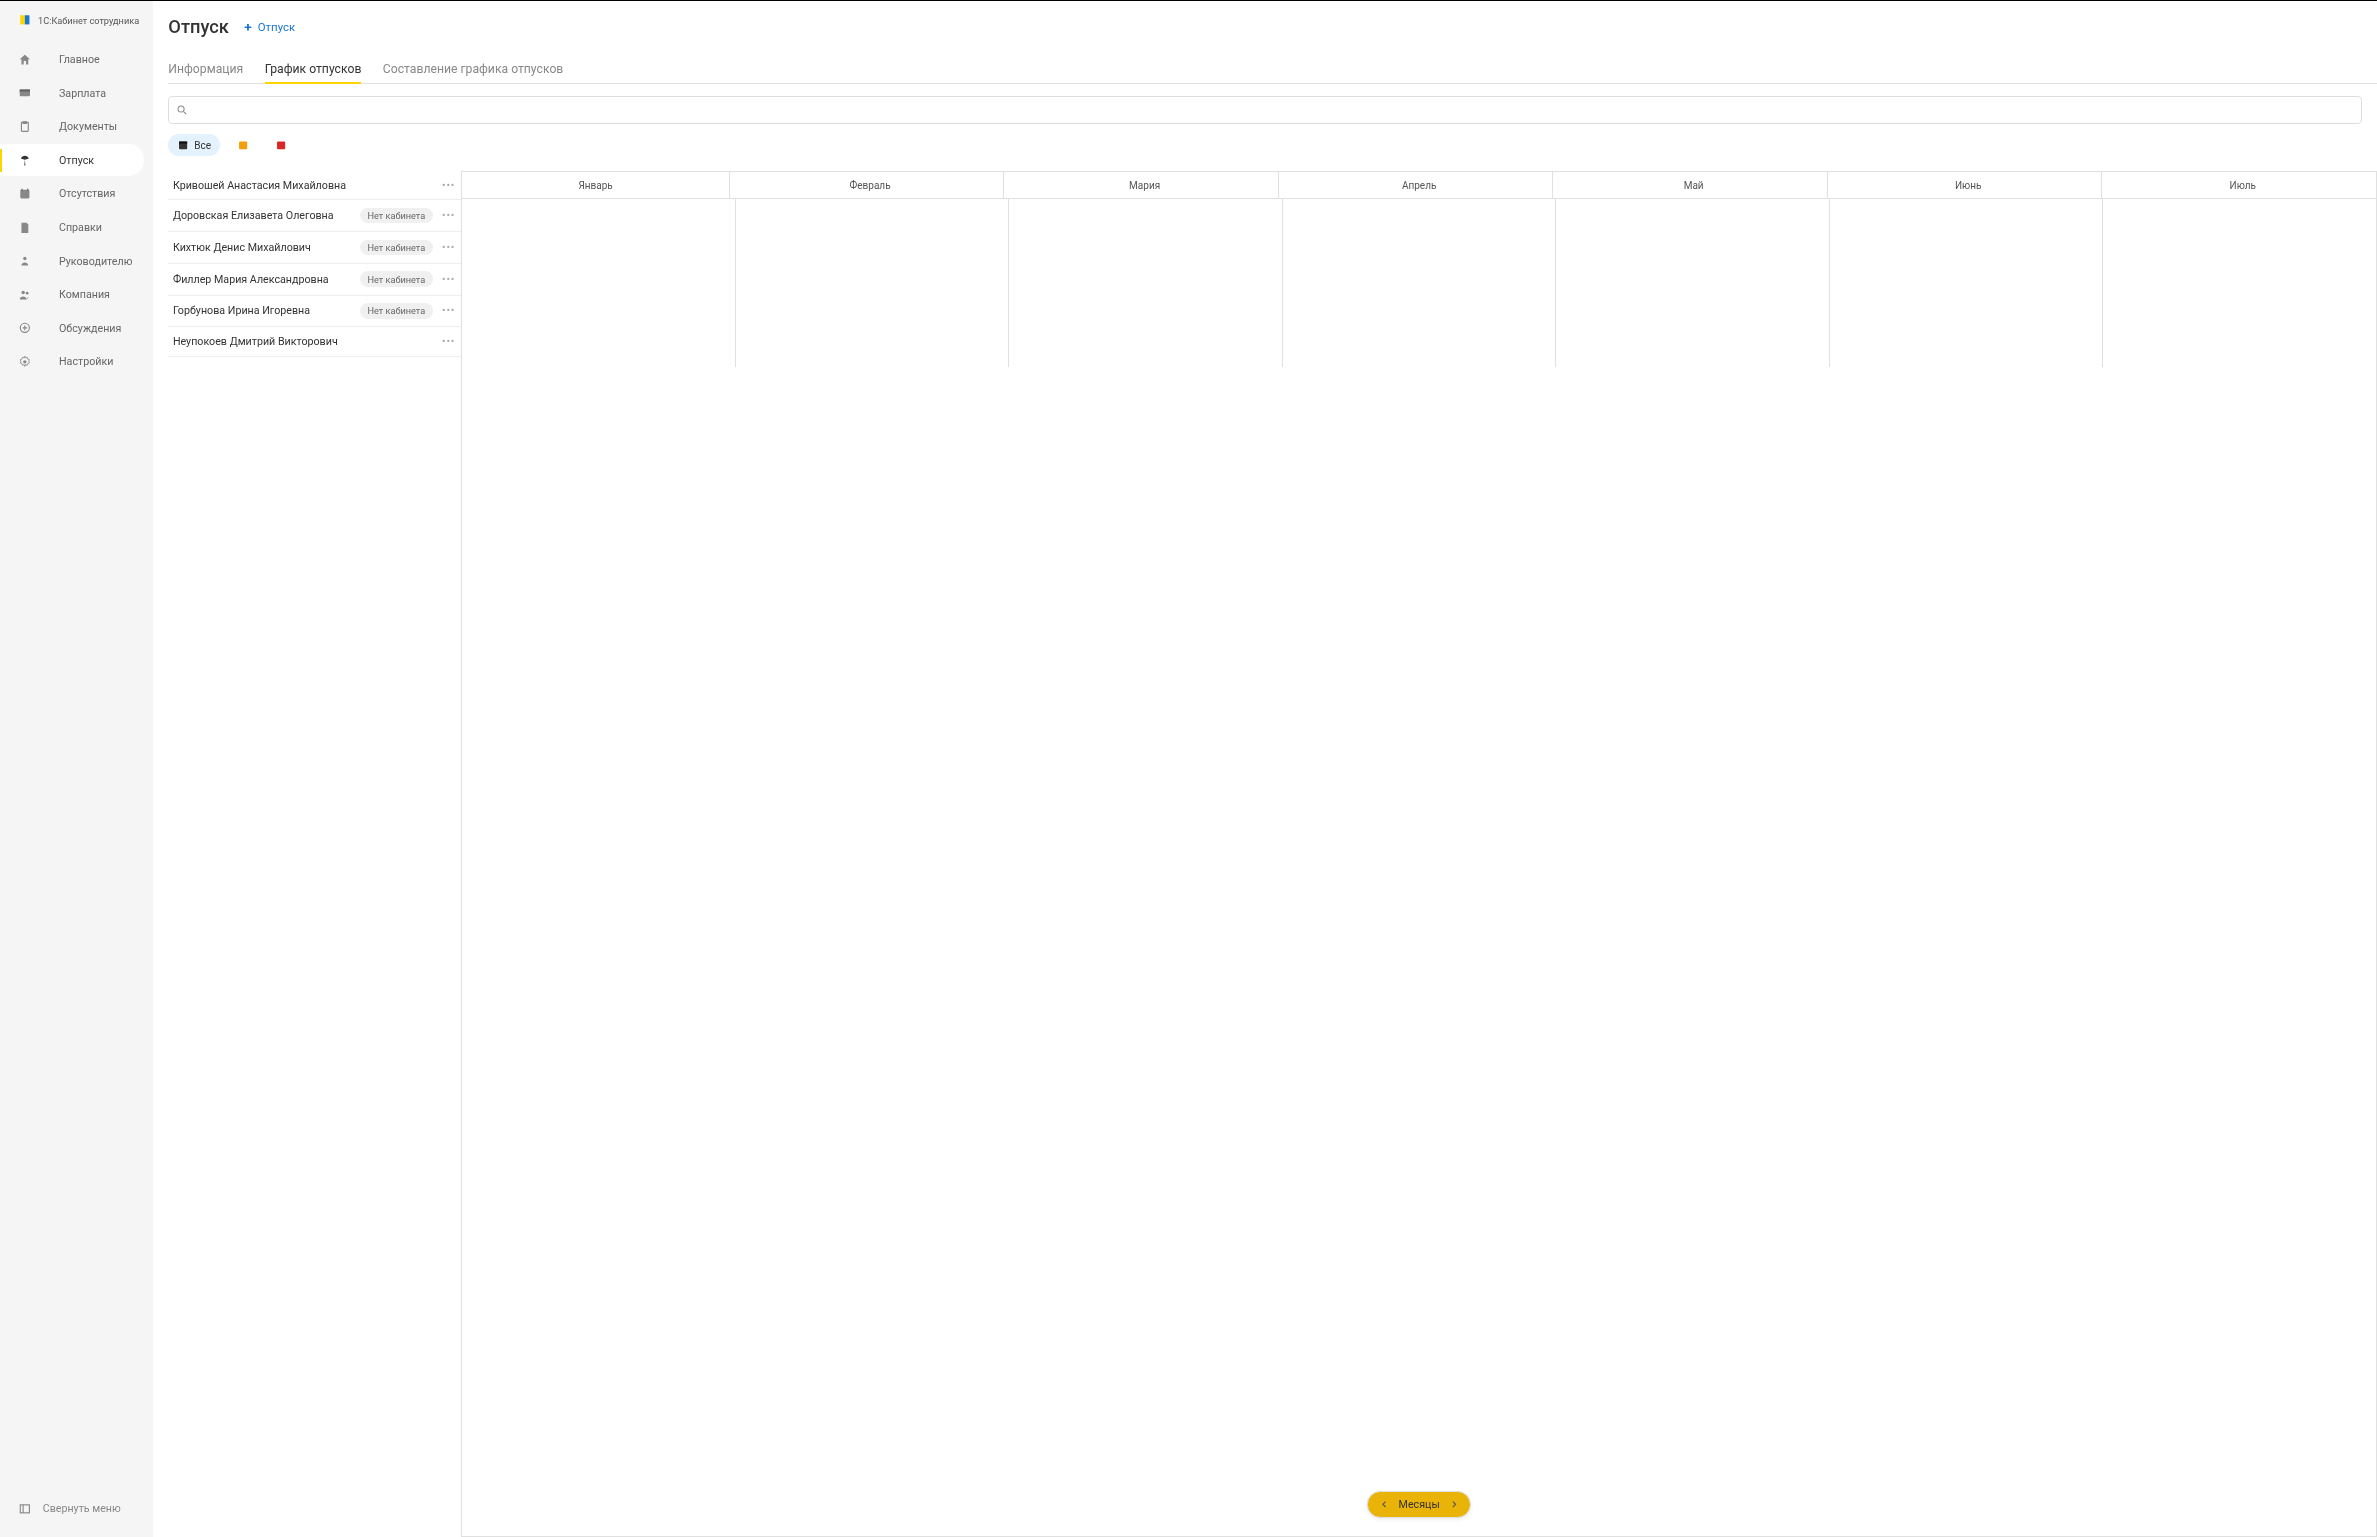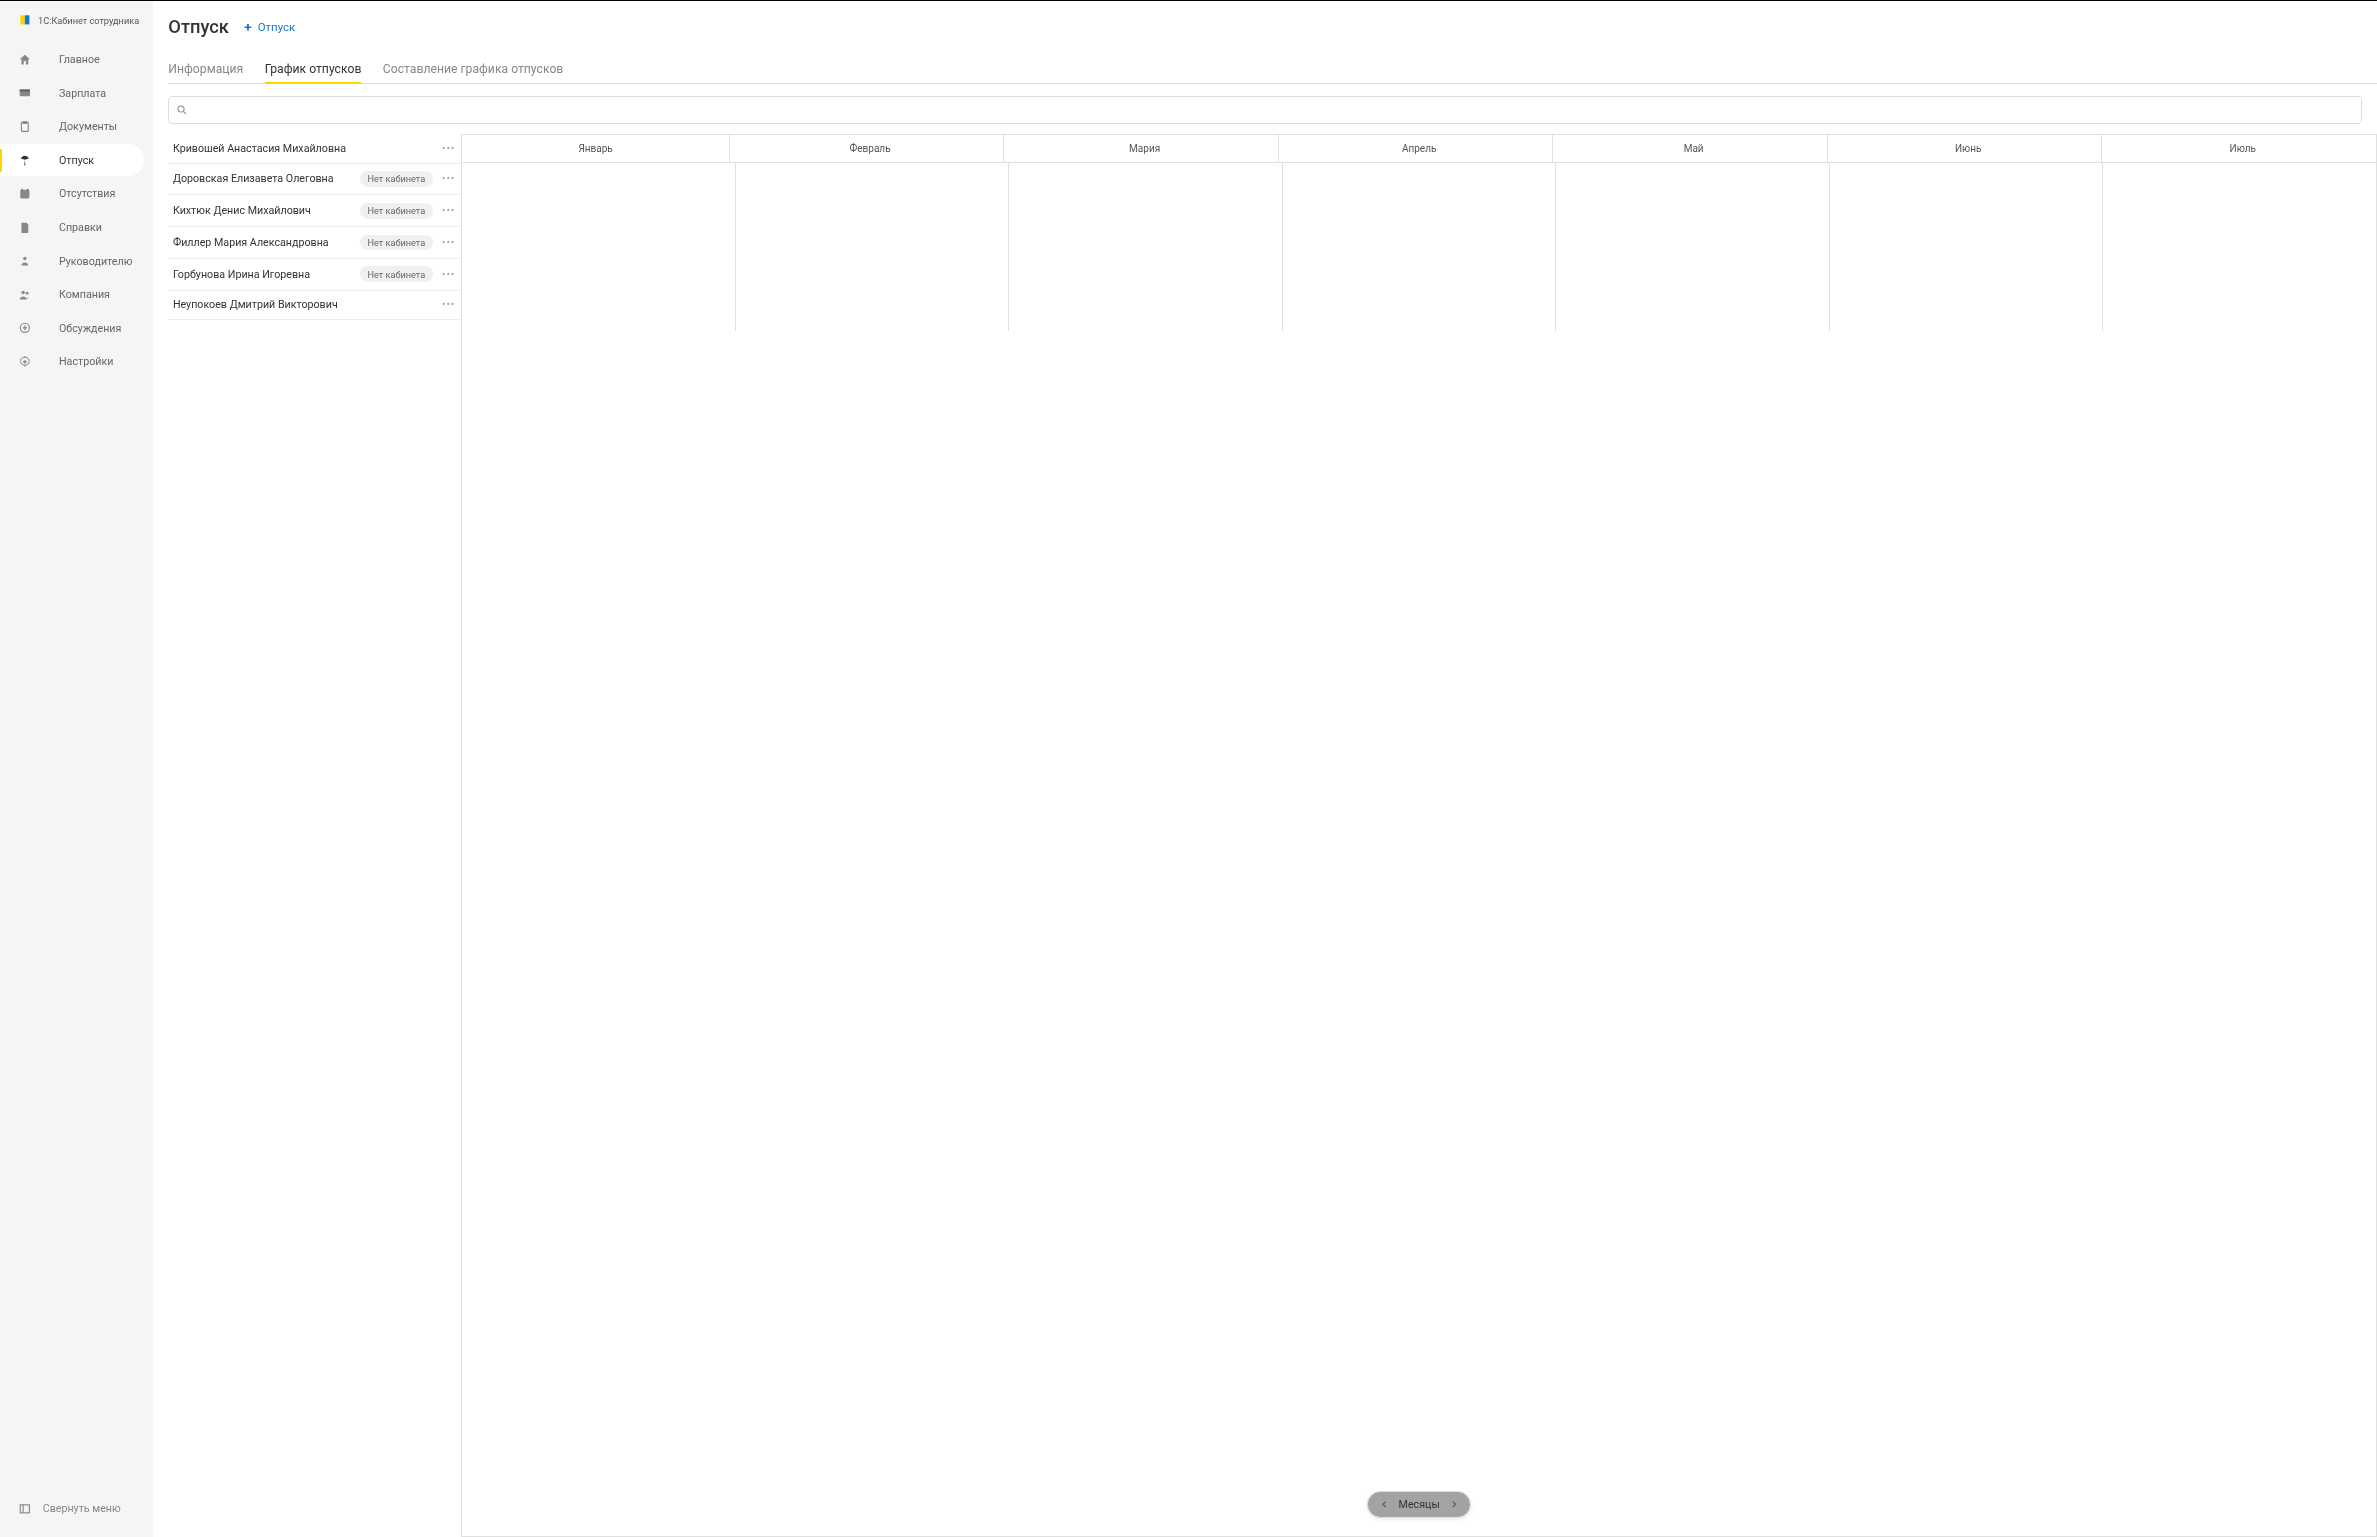--- a/index.html
+++ b/index.html
@@ -39,21 +39,21 @@
 .employee-right { display: flex; align-items: center; gap: 9.2px; }
 .badge { background: #f0f0f0; color: #666; padding: 2.3px 7.6px; border-radius: 9.2px; font-size: 9.2px; }
 .more-btn { color: #aaa; cursor: pointer; font-size: 10.7px; letter-spacing: 0.8px; }
 .calendar-pane { flex: 1; border: 0.8px solid #e0e0e0; position: relative; min-height: 427px; margin-right: 0; }
 .calendar-header { display: flex; border-bottom: 0.8px solid #e0e0e0; gap: 7px; }
 .calendar-month { flex: 1; min-width: 84px; text-align: center; padding: 7.6px 0; font-size: 10px; color: #555; border-right: 0.8px solid #e0e0e0; }
 .calendar-month:last-child { border-right: none; }
 .calendar-body { display: flex; height: 168px; }
 .calendar-col { flex: 1; min-width: 84px; border-right: 0.8px solid #e0e0e0; }
 .calendar-col:last-child { border-right: none; }
-.calendar-nav { position: absolute; bottom: 18.3px; left: 50%; transform: translateX(-50%); background: #a3a3a3; border: 0.8px solid #e0e0e0; border-radius: 15.3px; padding: 6.1px 10.7px; display: flex; align-items: center; gap: 9.2px; box-shadow: 0 1.5px 4.6px rgba(0,0,0,0.08); font-size: 10.7px; }
+.calendar-nav { position: absolute; bottom: 18.3px; left: 50%; transform: translateX(-50%); background: #eab308; border: 0.8px solid #e0e0e0; border-radius: 15.3px; padding: 6.1px 10.7px; display: flex; align-items: center; gap: 9.2px; box-shadow: 0 1.5px 4.6px rgba(0,0,0,0.08); font-size: 10.7px; }
 .nav-chevron { cursor: pointer; color: #555; }
 svg { display: block; }
 </style>
 </head>
 <body>
 
 <div class="app">
   <aside class="sidebar">
     <div class="sidebar-top">
       <span class="sidebar-logo">
@@ -184,20 +184,45 @@
     <div class="search-bar search-wrap">
       <span class="search-icon">
         <svg viewBox="0 0 24 24" width="12.2" height="12.2" fill="none" stroke="#888" stroke-width="2">
             <circle cx="10" cy="10" r="6"></circle>
             <line x1="15" y1="15" x2="20" y2="20"></line>
           </svg>
       </span>
       <input class="search-input" type="text" placeholder="" style="">
     </div>
 
+    <div class="filter-chips">
+      <div class="chip active">
+        <span class="chip-icon">
+            <svg viewBox="0 0 24 24" width="12.2" height="12.2" fill="#333">
+              <rect x="4" y="5" width="16" height="15" rx="2"></rect>
+              <rect x="4" y="5" width="16" height="4" fill="#111"></rect>
+            </svg>
+          </span>
+        <span>Все</span>
+      </div>
+      <div class="chip">
+        <span class="chip-icon">
+            <svg viewBox="0 0 24 24" width="12.2" height="12.2" fill="#f59e0b">
+              <rect x="4" y="5" width="16" height="15" rx="2"></rect>
+            </svg>
+          </span>
+      </div>
+      <div class="chip">
+        <span class="chip-icon">
+            <svg viewBox="0 0 24 24" width="12.2" height="12.2" fill="#dc2626">
+              <rect x="4" y="5" width="16" height="15" rx="2"></rect>
+            </svg>
+          </span>
+      </div>
+    </div>
 
     <div class="content-split">
       <div class="employee-list">
         <div class="employee-row">
           <span class="employee-name">Кривошей Анастасия Михайловна</span>
           <span class="employee-right">
             <span class="more-btn">•••</span>
           </span>
         </div>
         <div class="employee-row">

